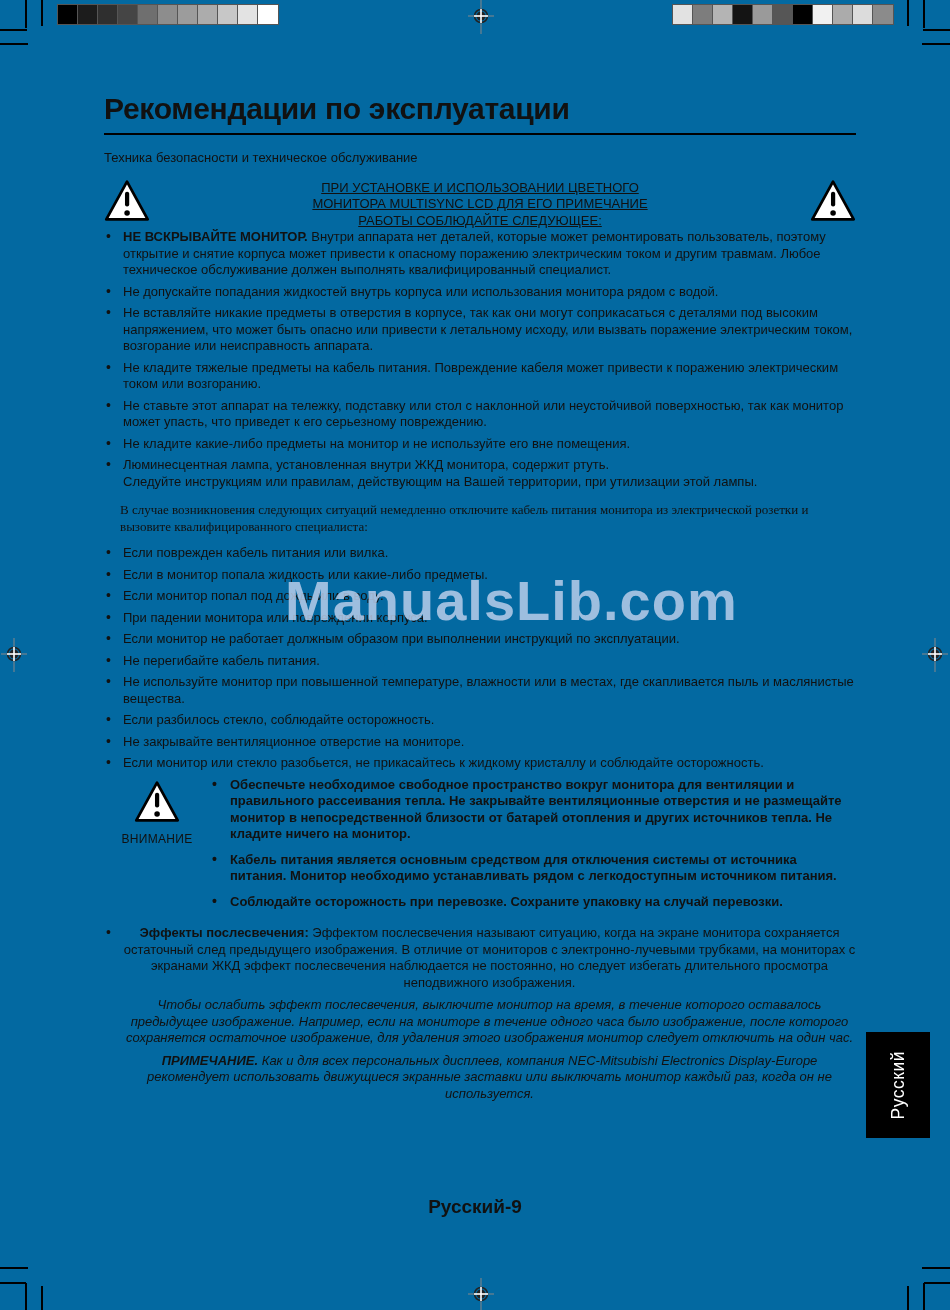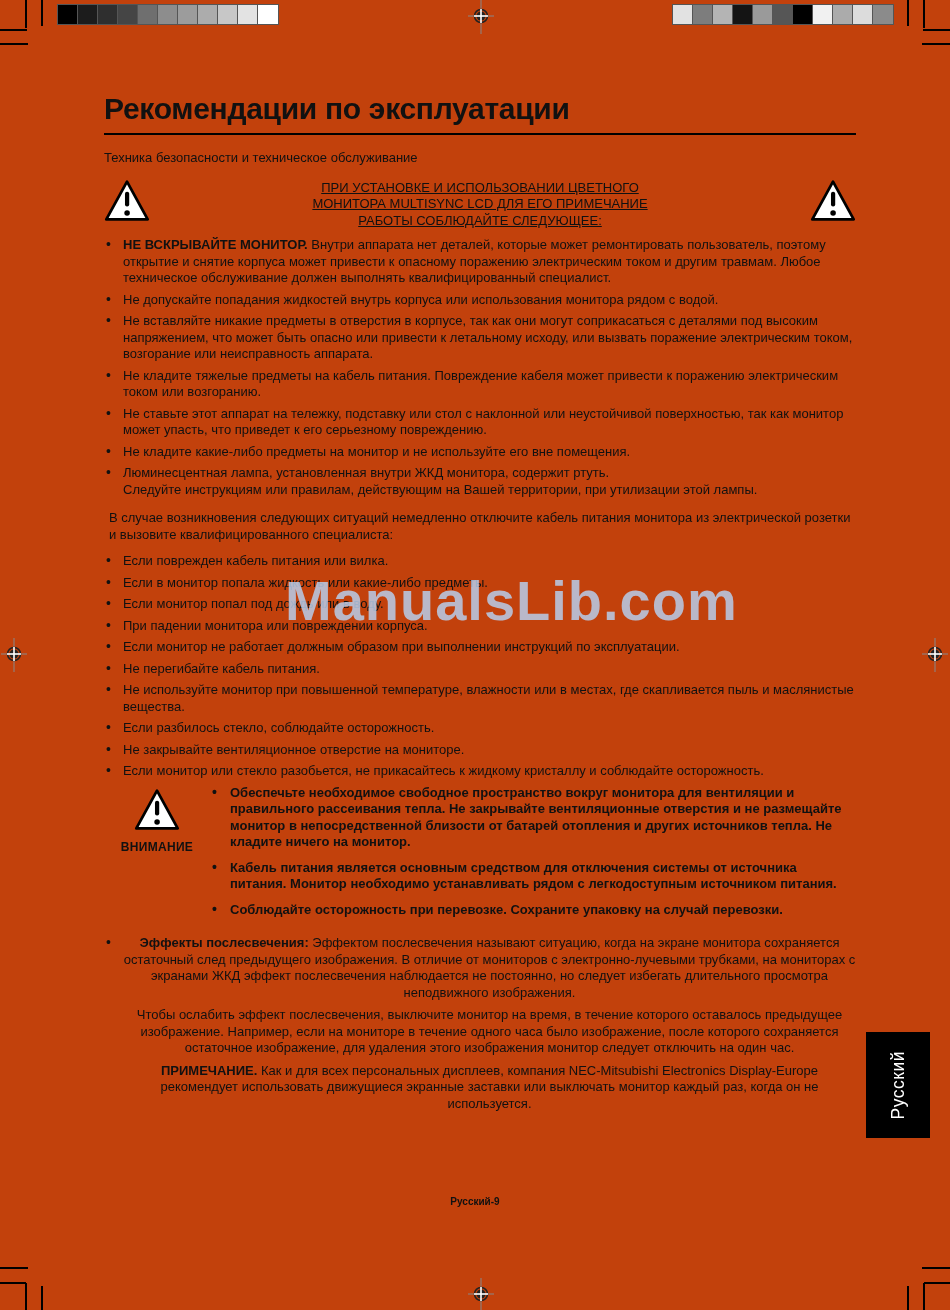--- a/index.html
+++ b/index.html
@@ -1,51 +1,51 @@
 <!DOCTYPE html>
 <html><head>
 <meta charset="utf-8">
 <style>
   html,body{margin:0;padding:0;background:#e8e8e8;}
-  #page{position:relative;width:950px;height:1310px;background:#c2410c;overflow:hidden;
+  #page{position:relative;width:950px;height:1310px;background:#0369a1;overflow:hidden;
         font-family:"Liberation Sans",sans-serif;color:#111;}
   
   .mark{position:absolute;background:#000;}
   .colorbar{position:absolute;top:4px;display:flex;height:19px;border:1px solid #555;}
   .colorbar .sq{width:20px;height:100%;border-right:1px solid #555;box-sizing:border-box;}
   .colorbar .sq:last-child{border-right:none;}
   .reg{position:absolute;width:26px;height:34px;}
   
   #content{position:absolute;left:104px;top:92px;width:752px;font-size:13px;line-height:16.5px;}
   h1{margin:0;font-size:30px;line-height:34px;font-weight:bold;letter-spacing:-0.3px;}
   #title-rule{height:2px;background:#000;margin-top:7px;}
   h2{margin:15px 0 0 0;font-size:13px;font-weight:normal;}
   
   .warnhead{display:flex;align-items:flex-start;margin-top:11px;text-decoration:underline;}
   .warnhead .wtxt{flex:1;text-align:center;padding-top:2px;}
   .tri{flex:0 0 auto;}
   
-  ul{list-style:none;margin:8px 0 0 0;padding:0;}
+  ul{list-style:none;margin:0 0 0 0;padding:0;}
   li{position:relative;padding-left:19px;margin-bottom:5px;}
   li::before{content:"•";position:absolute;left:2px;top:-1px;font-size:14px;}
   .b{font-weight:bold;}
   .blk{display:block;}
-  p.intro{margin:12px 0 10px 5px;}
+  p.intro{margin:12px 0 10px 16px;font-family:Liberation Serif, serif;}
   
   .caution{display:flex;margin-top:4px;}
-  .caution .icol{flex:0 0 106px;text-align:center;padding-top:2px;font-weight:bold;}
+  .caution .icol{flex:0 0 106px;text-align:center;padding-top:2px;}
   .caution .icol .clabel{display:block;font-size:12px;margin-top:2px;letter-spacing:0.3px;}
   .caution ul{margin-top:0;flex:1;font-weight:bold;}
   .caution li{margin-bottom:9px;padding-left:20px;}
   
   .after{margin-top:6px;text-align:center;}
-  .after p{margin:6px 0 0 0;padding-left:19px;}
+  .after p{margin:6px 0 0 0;padding-left:19px;font-style:italic;}
   
   #footer{position:absolute;left:0;right:0;top:1196px;text-align:center;
-          font-weight:bold;font-size:10px;}
+          font-weight:bold;font-size:19px;}
   #sidetab{position:absolute;left:866px;top:1032px;width:64px;height:106px;background:#000;
            display:flex;align-items:center;justify-content:center;}
   #sidetab span{color:#fff;font-size:17.5px;writing-mode:vertical-rl;transform:rotate(180deg);
                 letter-spacing:0.5px;}
   
   #watermark{position:absolute;left:285px;top:568px;font-size:56px;font-weight:bold;
              color:#b8cdea;opacity:0.85;letter-spacing:1px;z-index:5;pointer-events:none;
              white-space:nowrap;}
 </style>
 </head>

